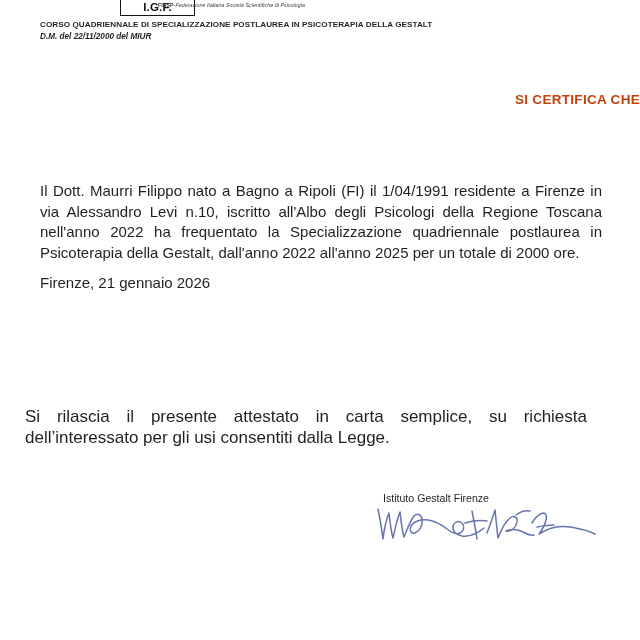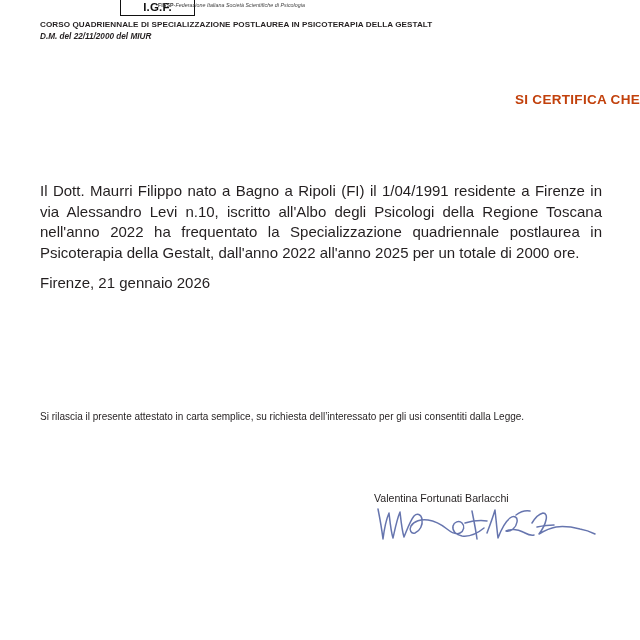--- a/index.html
+++ b/index.html
@@ -114,24 +114,24 @@
     margin-top: 21px;
     text-indent: 4px;
   }
   #place-date {
     margin-top: 10px;
     text-align: left;
   }
 
   #para-release {
     position: absolute;
-    left: 40px;
+    left: 25px;
     top: 407px;
     width: 562px;
-    font-size: 10px;
+    font-size: 17px;
     line-height: 20.5px;
     text-align: justify;
     color: #231f20;
     margin: 0;
   }
 
   
   #signature-block {
     position: absolute;
     left: 374px;
@@ -181,22 +181,22 @@
   <p class="para" id="para-main">Il Dott. Maurri Filippo nato a Bagno a Ripoli (FI)  il 1/04/1991 residente a Firenze in via Alessandro Levi n.10, iscritto all'Albo degli Psicologi della Regione Toscana nell'anno 2022 ha frequentato la Specializzazione quadriennale postlaurea in Psicoterapia della Gestalt, dall'anno 2022 all'anno 2025 per un totale di 2000 ore.</p>
 
 
   <p class="para" id="place-date">Firenze, 21 gennaio 2026</p>
 </div>
 
 <p id="para-release">Si rilascia il presente attestato in carta semplice, su richiesta dell’interessato per gli usi consentiti dalla Legge.</p>
 
 <div id="signature-block">
 
-
-  <div class="sig-line" id="sig-name">Valentina Fortunati Barlacchi</div>
+  <div class="sig-line" id="sig-institute">Istituto Gestalt Firenze</div>
+
 
   <svg id="sig-ink" viewBox="0 0 240 46" xmlns="http://www.w3.org/2000/svg">
     <g fill="none" stroke="#5a6aa8" stroke-width="1.5" stroke-linecap="round" stroke-linejoin="round" opacity="0.92">
       <path d="M12,6 C14,16 16,28 17,36 C18,28 20,17 23,10 C24,19 25,29 27,35
                C29,26 31,16 34,9 C35,18 36,28 38,34
                C41,27 44,18 48,13 C51,10 55,11 56,16 C57,22 54,28 49,30
                C45,31 43,27 45,23 C48,18 55,16 62,17 C70,18 76,22 81,26
                C86,30 90,32 94,30 C98,28 99,23 96,20 C93,17 88,19 87,23
                C86,28 90,32 96,33 C104,34 112,30 118,25"></path>
       <path d="M106,8 C108,18 110,28 111,36"></path>

